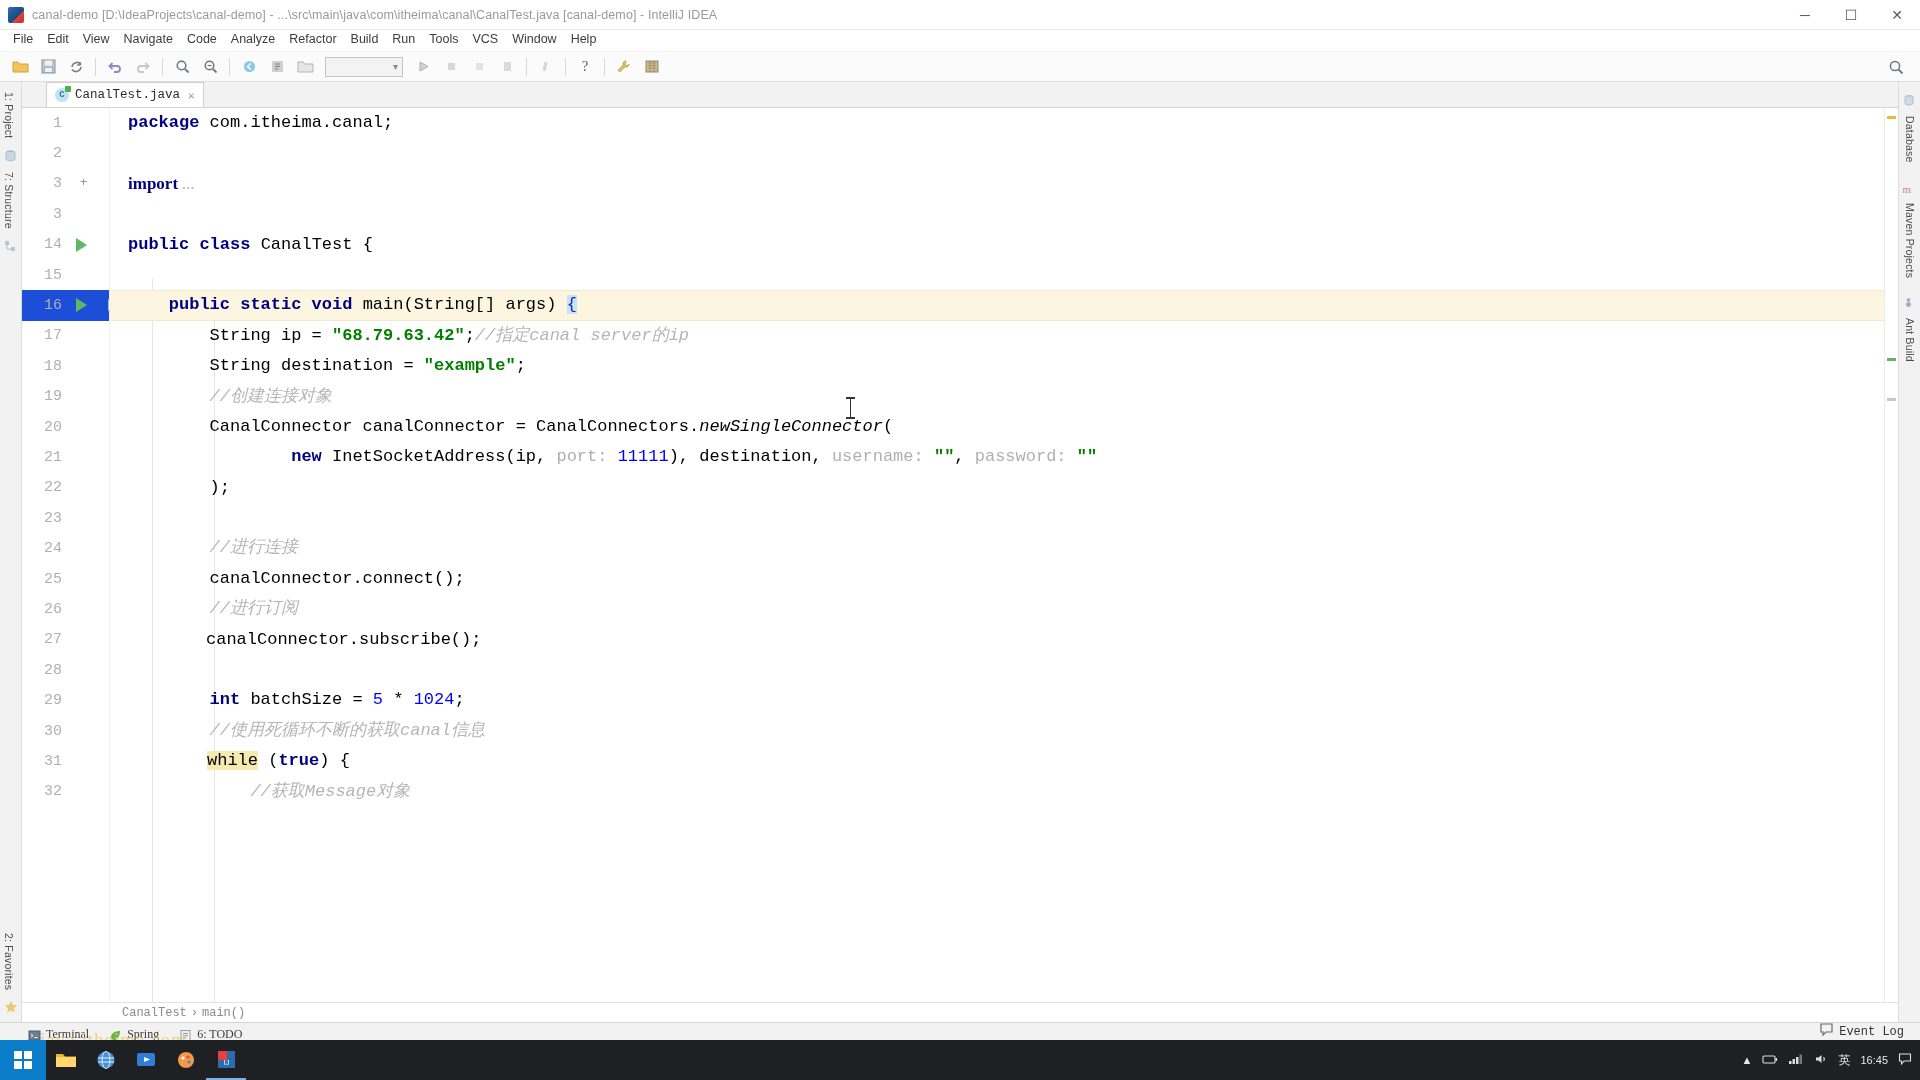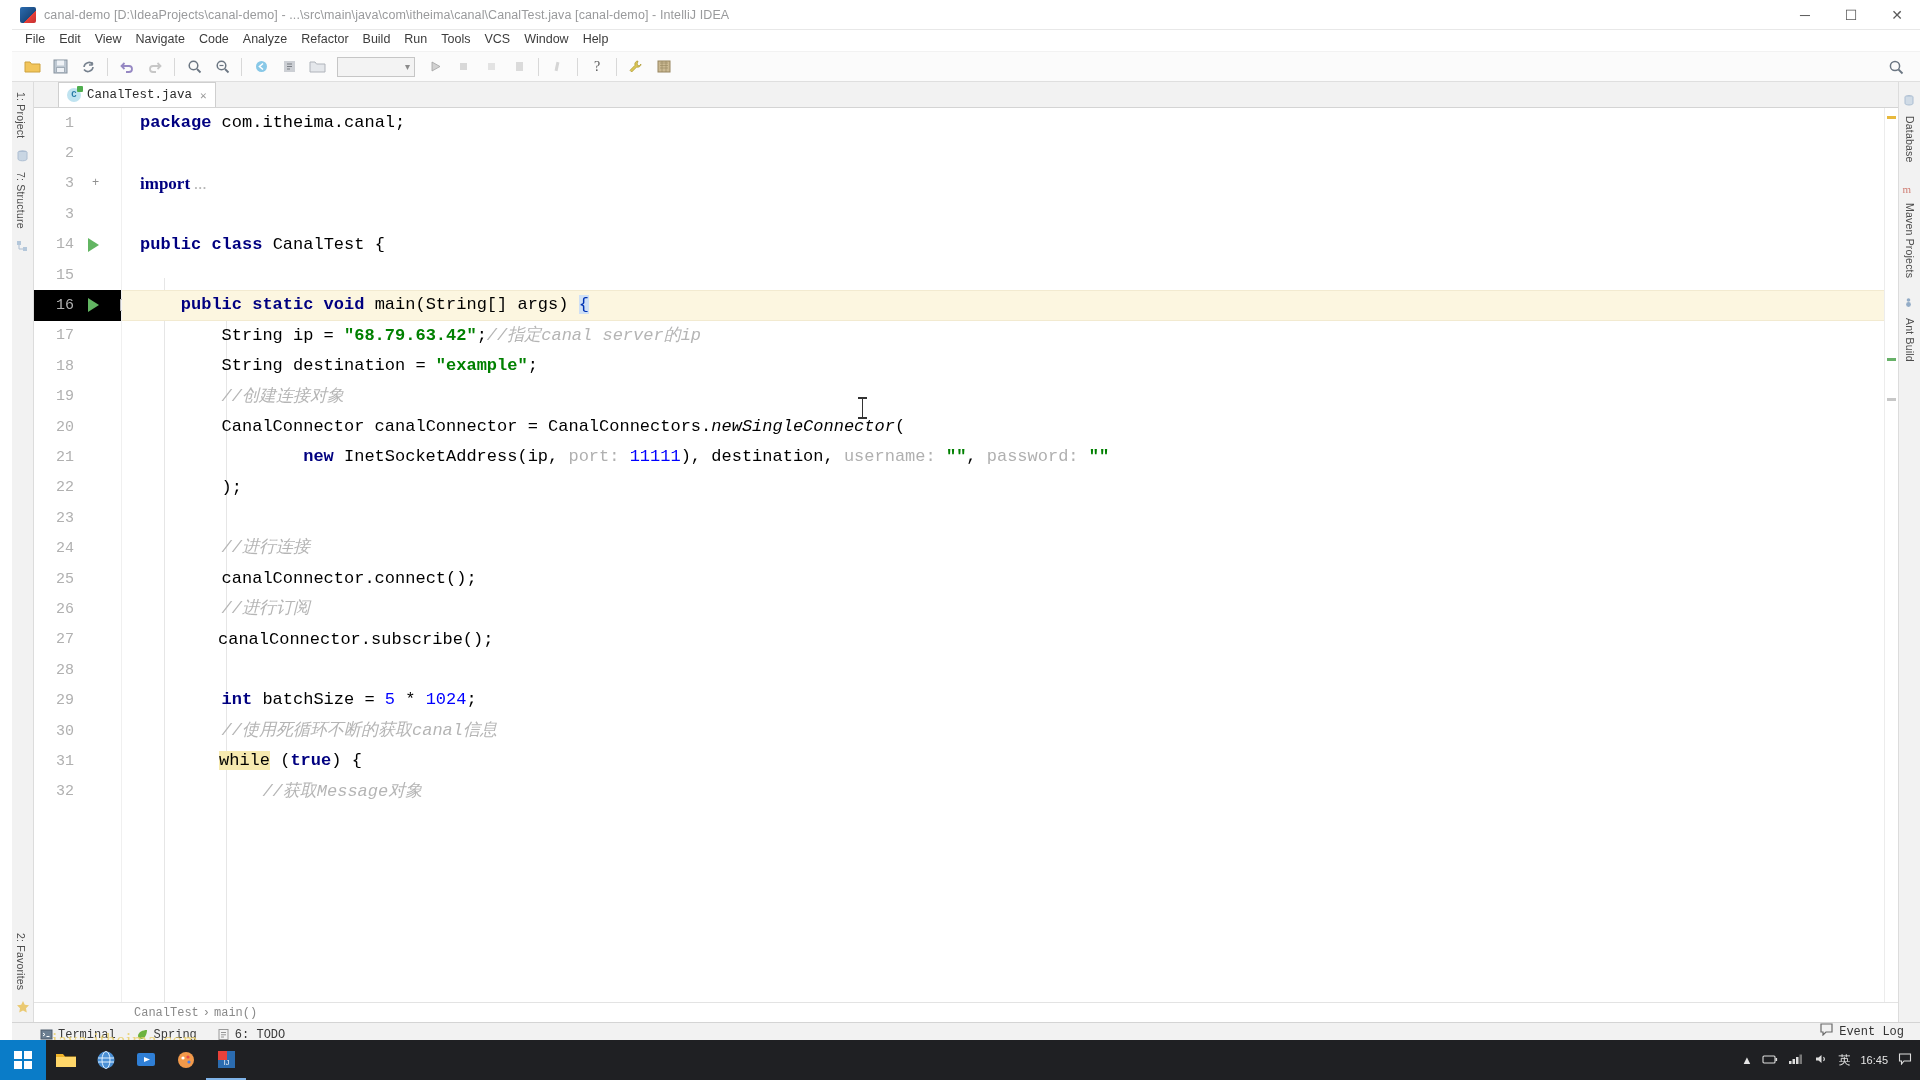--- a/index.html
+++ b/index.html
@@ -1,21 +1,21 @@
 <!DOCTYPE html>
 <html><head>
 <meta charset="utf-8">
 <style>
   * { box-sizing: border-box; margin: 0; padding: 0; }
   html, body {
     width: 1920px; height: 1080px; overflow: hidden;
     font-family: "Liberation Sans", sans-serif;
     background: #f0f0f0;
   }
-  #app { position: relative; width: 1920px; height: 1080px; background: #ffffff; padding-left: 12px; }
+  #app { position: relative; width: 1920px; height: 1080px; background: #ffffff; }
 
   
   .titlebar {
     height: 30px; background: #ffffff; display: flex; align-items: center;
     border-bottom: 1px solid #e8e8e8; position: relative;
   }
   .title-icon {
     width: 16px; height: 16px; margin-left: 8px; margin-right: 8px;
     background: linear-gradient(135deg,#2b6cb0 0%,#1a4a80 60%,#e8413a 60%,#c53030 100%);
     border-radius: 2px; flex: none;
@@ -137,21 +137,21 @@
   .method-sq {
     position: absolute; left: -2px; top: 9px; width: 12px; height: 12px;
     border: 1px solid #b8b8b8; background: #f4f4f4;
   }
 
   .ctext {
     font-family: "Liberation Mono", monospace; font-size: 17px; color: #000000;
     white-space: pre; line-height: 30.4px; position: absolute; left: 0; top: 0;
   }
   .code-line-wrap { height: 30.4px; position: relative; }
-  .hl-line { background: #000000; }
+  .hl-line { background: #1d4ed8; }
   .hl-line-bg {
     position: absolute; left: 0; right: 0; height: 30.4px; background: #fcf6e0;
     border-top: 1px solid #f2ead0; border-bottom: 1px solid #f2ead0;
   }
 
   
   .kw   { color: #000080; font-weight: bold; }
   .str  { color: #008000; font-weight: bold; }
   .num  { color: #0000ff; }
   .cmt  { color: #b5b5b5; font-style: italic; }
@@ -177,22 +177,22 @@
     height: 20px; background: #ffffff; border-top: 1px solid #e3e3e3;
     display: flex; align-items: center; padding-left: 100px; gap: 4px;
     font-size: 12px; color: #8a8a8a; font-family: "Liberation Mono", monospace;
   }
 
   
   .twbar {
     height: 24px; background: #f2f2f2; border-top: 1px solid #d4d4d4;
     display: flex; align-items: center; padding-left: 28px; gap: 20px; position: relative;
   }
-  .twitem { display: flex; align-items: flex-start; gap: 5px; font-size: 12px; color: #3a3a3a;
-            font-family: Liberation Mono, monospace; }
+  .twitem { display: flex; align-items: flex-end; gap: 5px; font-size: 12px; color: #3a3a3a;
+            font-family: Liberation Serif, serif; }
   .twicon { width: 13px; height: 13px; }
   .watermark {
     position: absolute; left: 40px; top: 6px; font-size: 19px; color: #e9cf6a;
     font-family: "Liberation Serif", serif; opacity: .85; letter-spacing: 1px;
   }
 
   
   .statusbar {
     height: 24px; background: #f7f7f7; border-top: 1px solid #dcdcdc;
     display: flex; align-items: center; position: relative;

